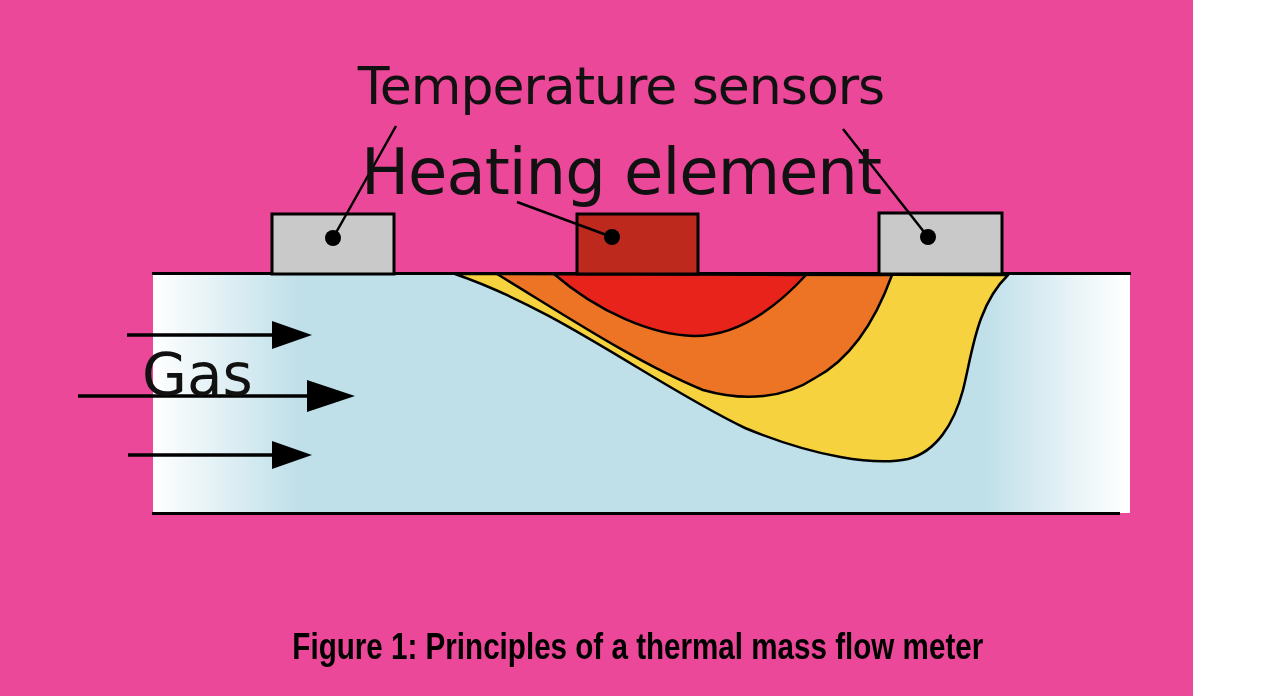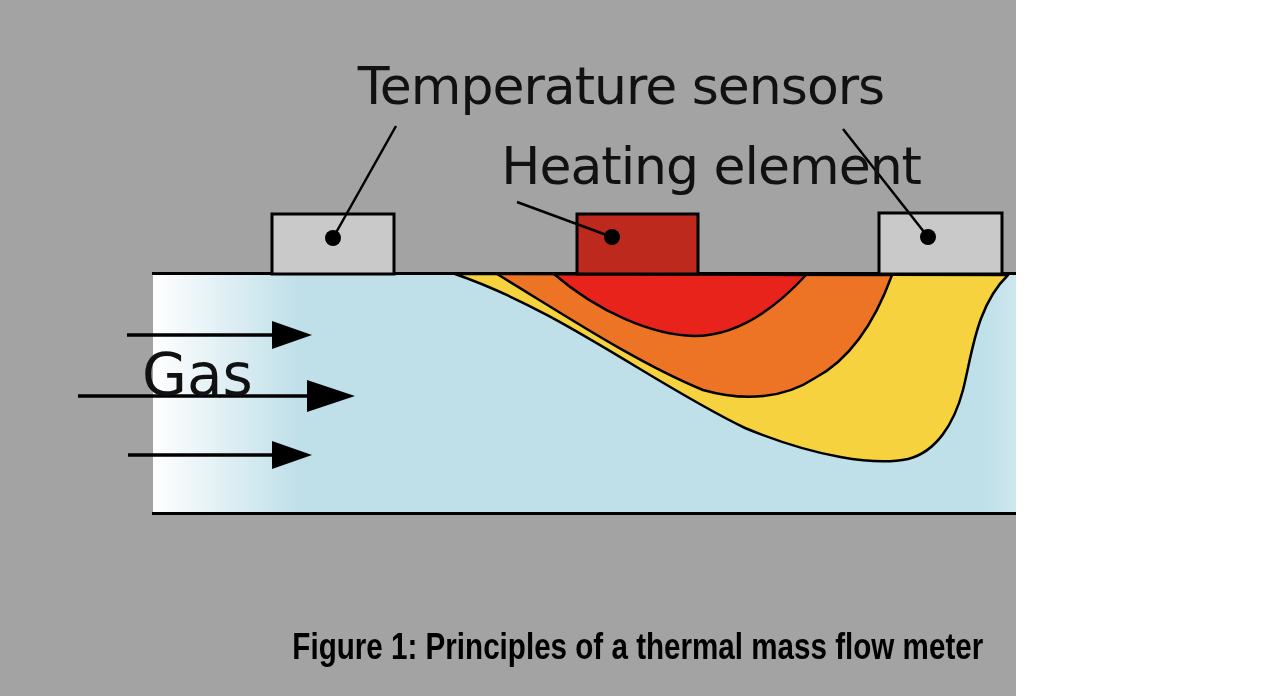--- a/index.html
+++ b/index.html
@@ -2,23 +2,23 @@
 <html><head>
 <meta charset="utf-8">
 <style>
   html, body {
     margin: 0;
     padding: 0;
     background: #ffffff;
   }
   .stage {
     position: relative;
-    width: 1016px;
+    width: 1193px;
     height: 696px;
-    background: #a3a3a3;
+    background: #ec4899;
     overflow: hidden;
     font-family: "DejaVu Sans", sans-serif;
     color: #000;
   }
   .stage svg {
     position: absolute;
     left: 0;
     top: 0;
   }
   .label {
@@ -32,22 +32,22 @@
     top: 60px;
     width: 600px;
     text-align: center;
     font-size: 52px;
     letter-spacing: -1px;
   }
   .label-heat {
     left: 321px;
     top: 140px;
     width: 600px;
-    text-align: right;
-    font-size: 52px;
+    text-align: center;
+    font-size: 64px;
     letter-spacing: -1px;
   }
   .label-gas {
     left: 142px;
     top: 346px;
     font-size: 58px;
   }
   .caption {
     position: absolute;
     left: 0;

